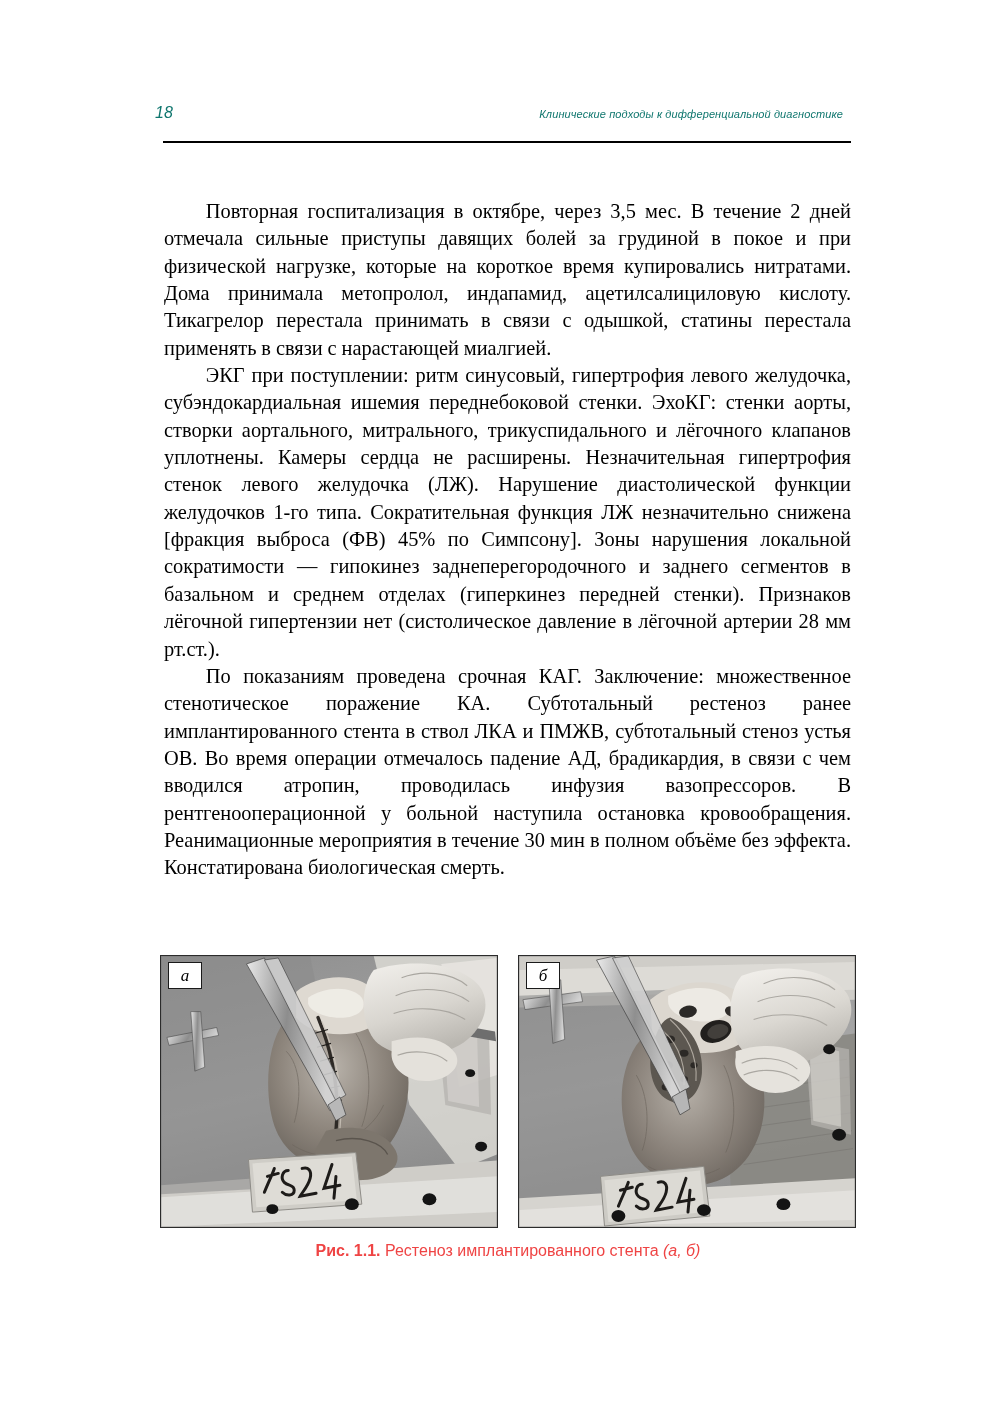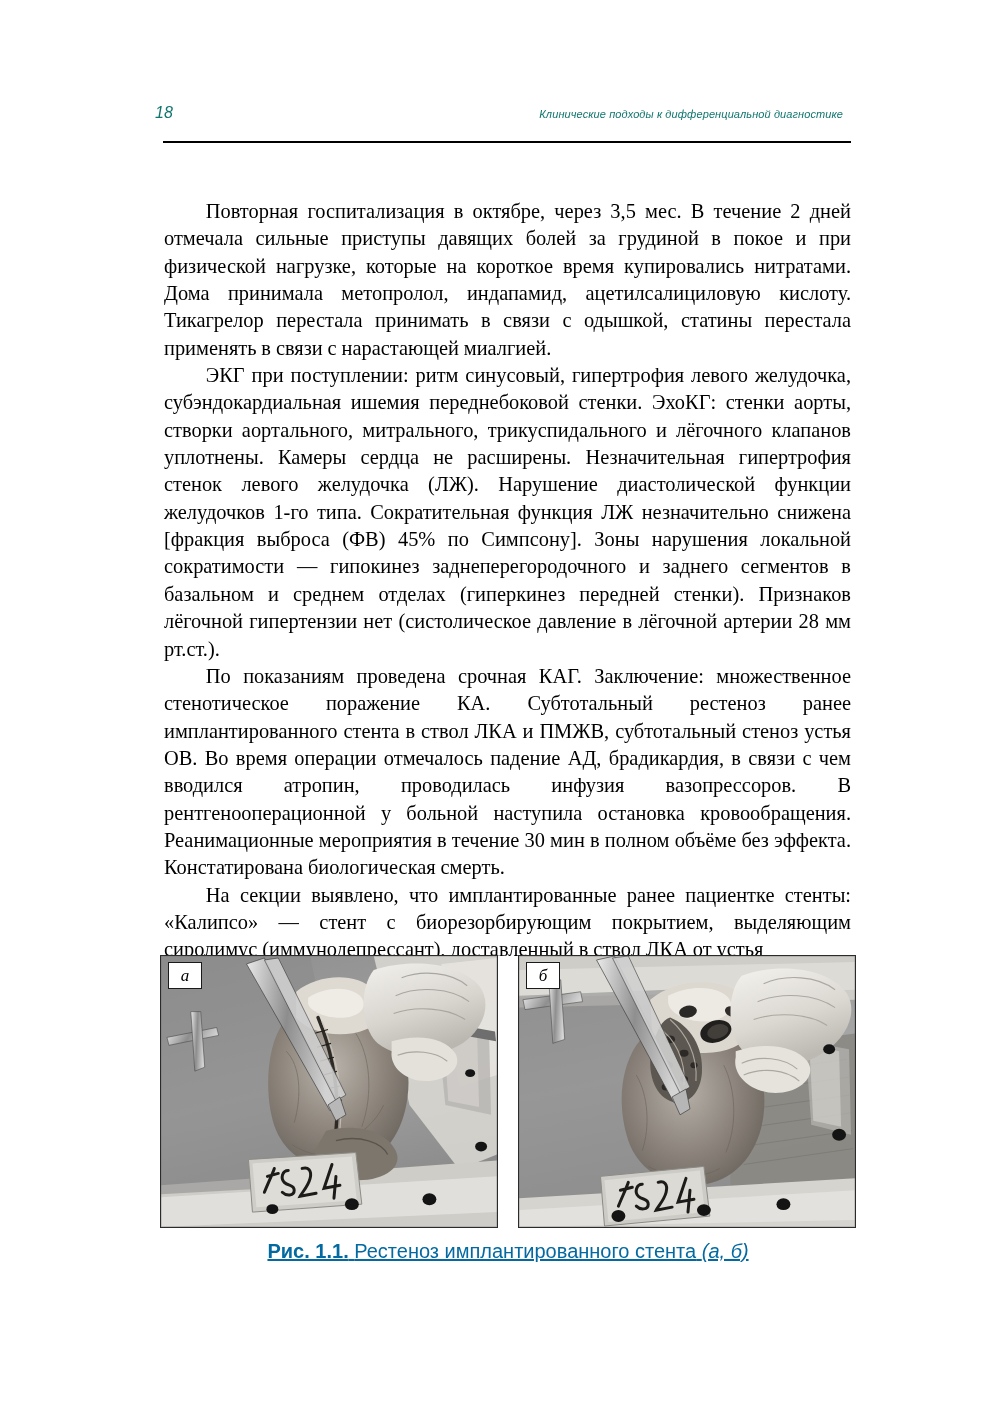--- a/index.html
+++ b/index.html
@@ -117,44 +117,42 @@
     font-size: 17px;
     line-height: 1;
     color: #000;
   }
   .photo-svg { display: block; width: 100%; height: 100%; }
 
   .fig-caption {
     margin-top: 13px;
     text-align: center;
     font-family: "Liberation Sans", "DejaVu Sans", sans-serif;
-    font-size: 20px;
+    font-size: 16px;
     line-height: 20px;
-    color: #0369a1;
-    text-decoration: underline;
+    color: #ef4444;
   }
   .fig-caption .fc-num { font-weight: bold; }
   .fig-caption .fc-panels { font-style: italic; }
 </style>
 </head>
 <body>
 
 <div class="page">
 
   <div class="running-head">
     <span class="folio">18</span>
     <span class="rh-title">Клинические подходы к дифференциальной диагностике</span>
   </div>
   <div class="head-rule"></div>
 
   <div class="body-text">
     <p>Повторная госпитализация в октябре, через 3,5 мес. В течение 2 дней отмечала сильные приступы давящих болей за грудиной в покое и при физической нагрузке, которые на короткое время купировались нитратами. Дома принимала метопролол, индапамид, ацетилсалициловую кислоту. Тикагрелор перестала принимать в связи с одышкой, статины перестала применять в связи с нарастающей миалгией.</p>
     <p>ЭКГ при поступлении: ритм синусовый, гипертрофия левого желудочка, субэндокардиальная ишемия переднебоковой стенки. ЭхоКГ: стенки аорты, створки аортального, митрального, трикуспидального и лёгочного клапанов уплотнены. Камеры сердца не расширены. Незначительная гипертрофия стенок левого желудочка (ЛЖ). Нарушение диастолической функции желудочков 1-го типа. Сократительная функция ЛЖ незначительно снижена [фракция выброса (ФВ) 45% по Симпсону]. Зоны нарушения локальной сократимости — гипокинез заднеперегородочного и заднего сегментов в базальном и среднем отделах (гиперкинез передней стенки). Признаков лёгочной гипертензии нет (систолическое давление в лёгочной артерии 28 мм рт.ст.).</p>
     <p>По показаниям проведена срочная КАГ. Заключение: множественное стенотическое поражение КА. Субтотальный рестеноз ранее имплантированного стента в ствол ЛКА и ПМЖВ, субтотальный стеноз устья ОВ. Во время операции отмечалось падение АД, брадикардия, в связи с чем вводился атропин, проводилась инфузия вазопрессоров. В рентгенооперационной у больной наступила остановка кровообращения. Реанимационные мероприятия в течение 30 мин в полном объёме без эффекта. Констатирована биологическая смерть.</p>
-    <p>На секции выявлено, что имплантированные ранее пациентке стенты: «Калипсо» — стент с биорезорбирующим покрытием, выделяющим сиролимус (иммунодепрессант), доставленный в ствол ЛКА от устья</p>
   </div>
 
   <figure class="figure" style="margin:0;">
     <div class="panels">
 
       <div class="panel">
         <div class="panel-label">а</div>
         <svg class="photo-svg" viewBox="0 0 338 273" preserveAspectRatio="none">
           <defs>
             <linearGradient id="tblA" x1="0" y1="0" x2="0.3" y2="1">

